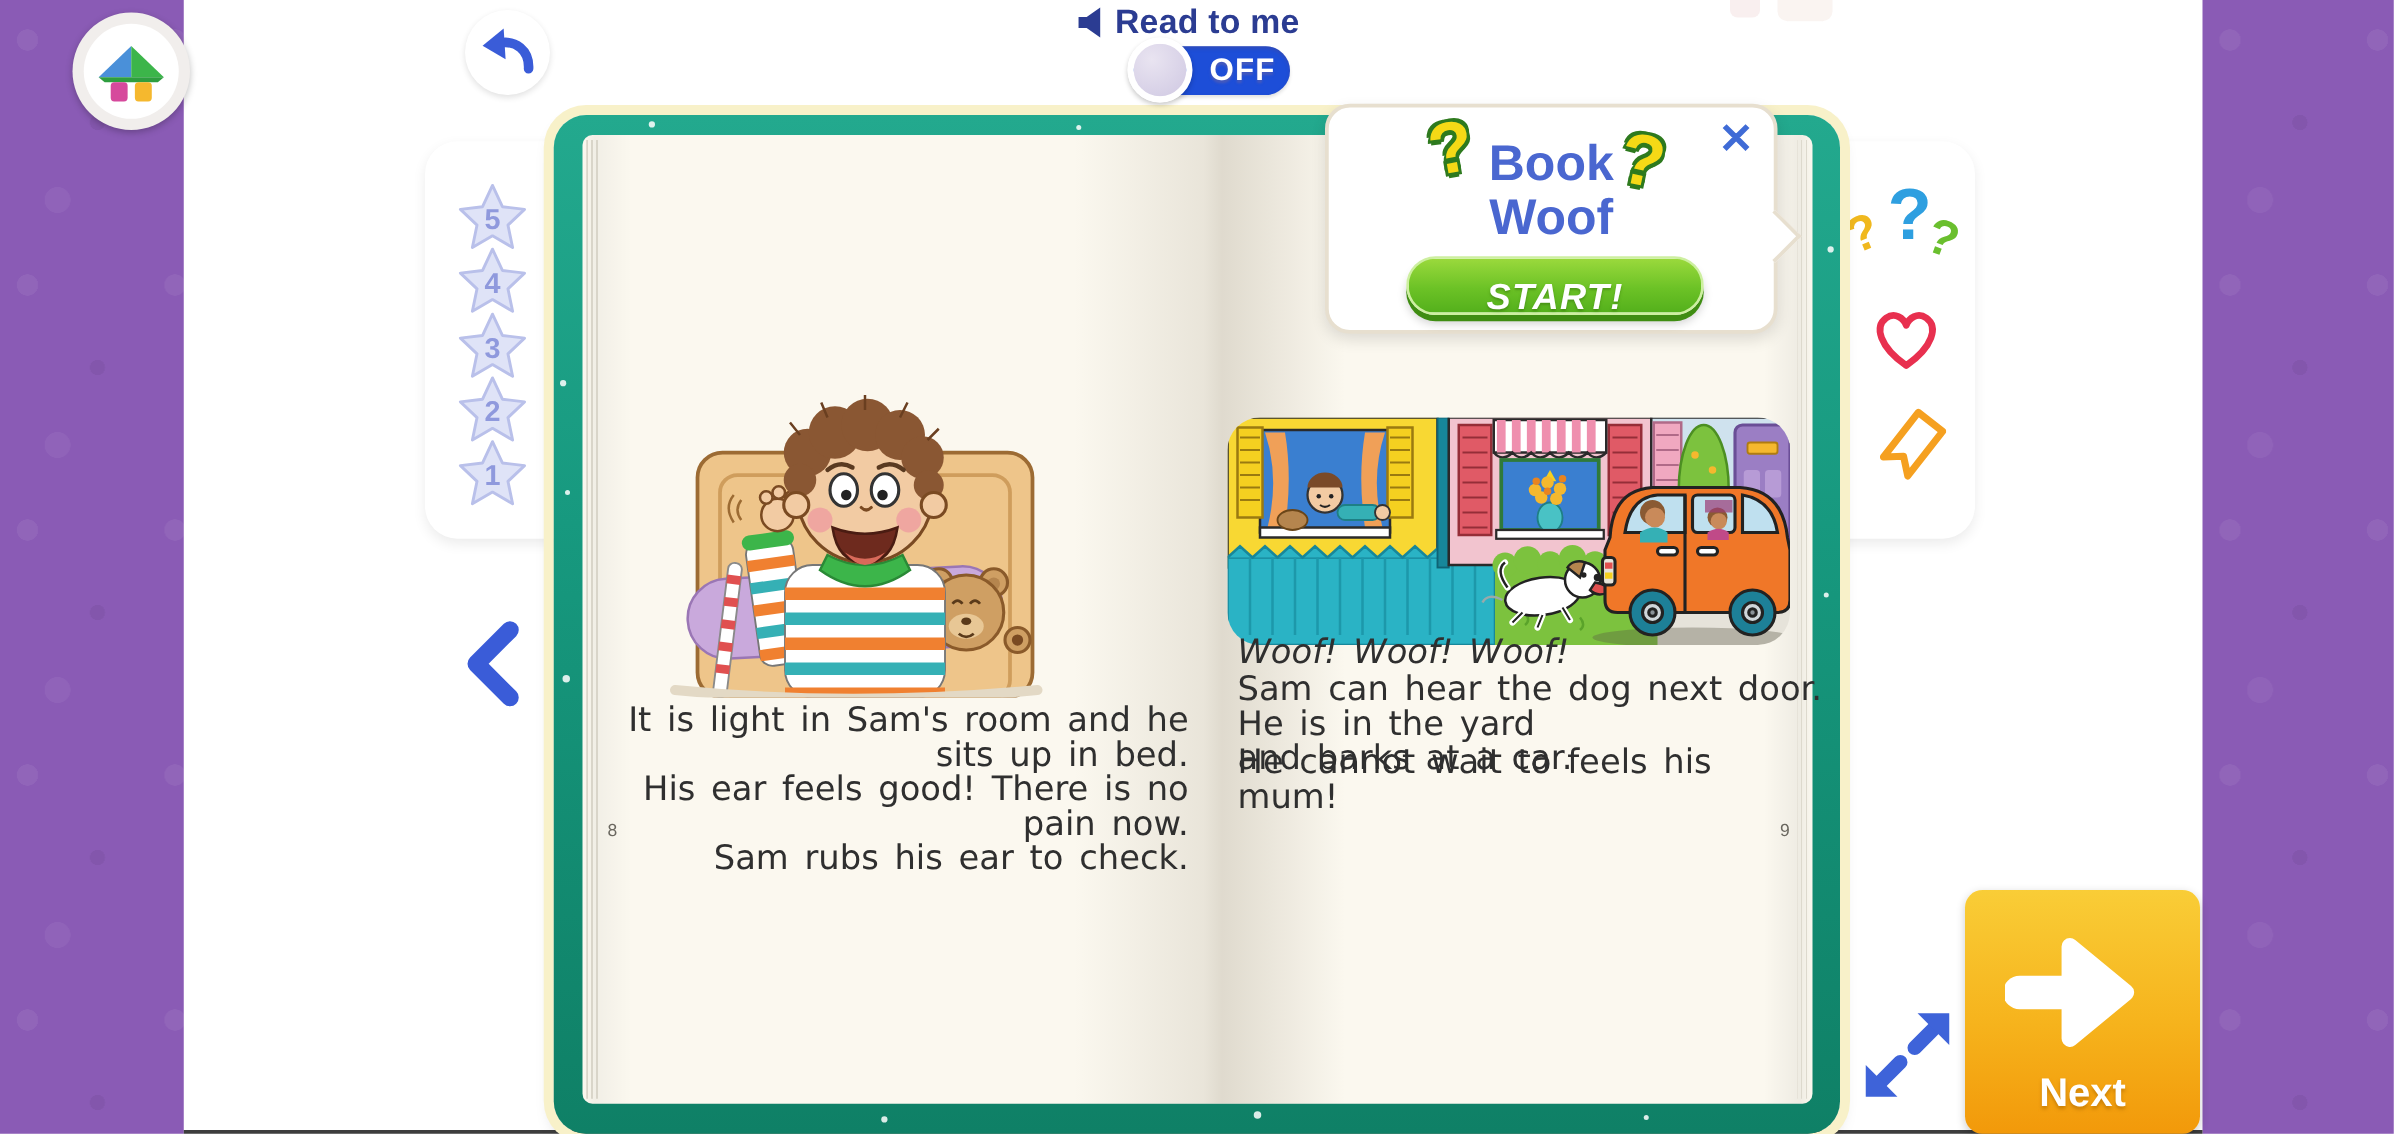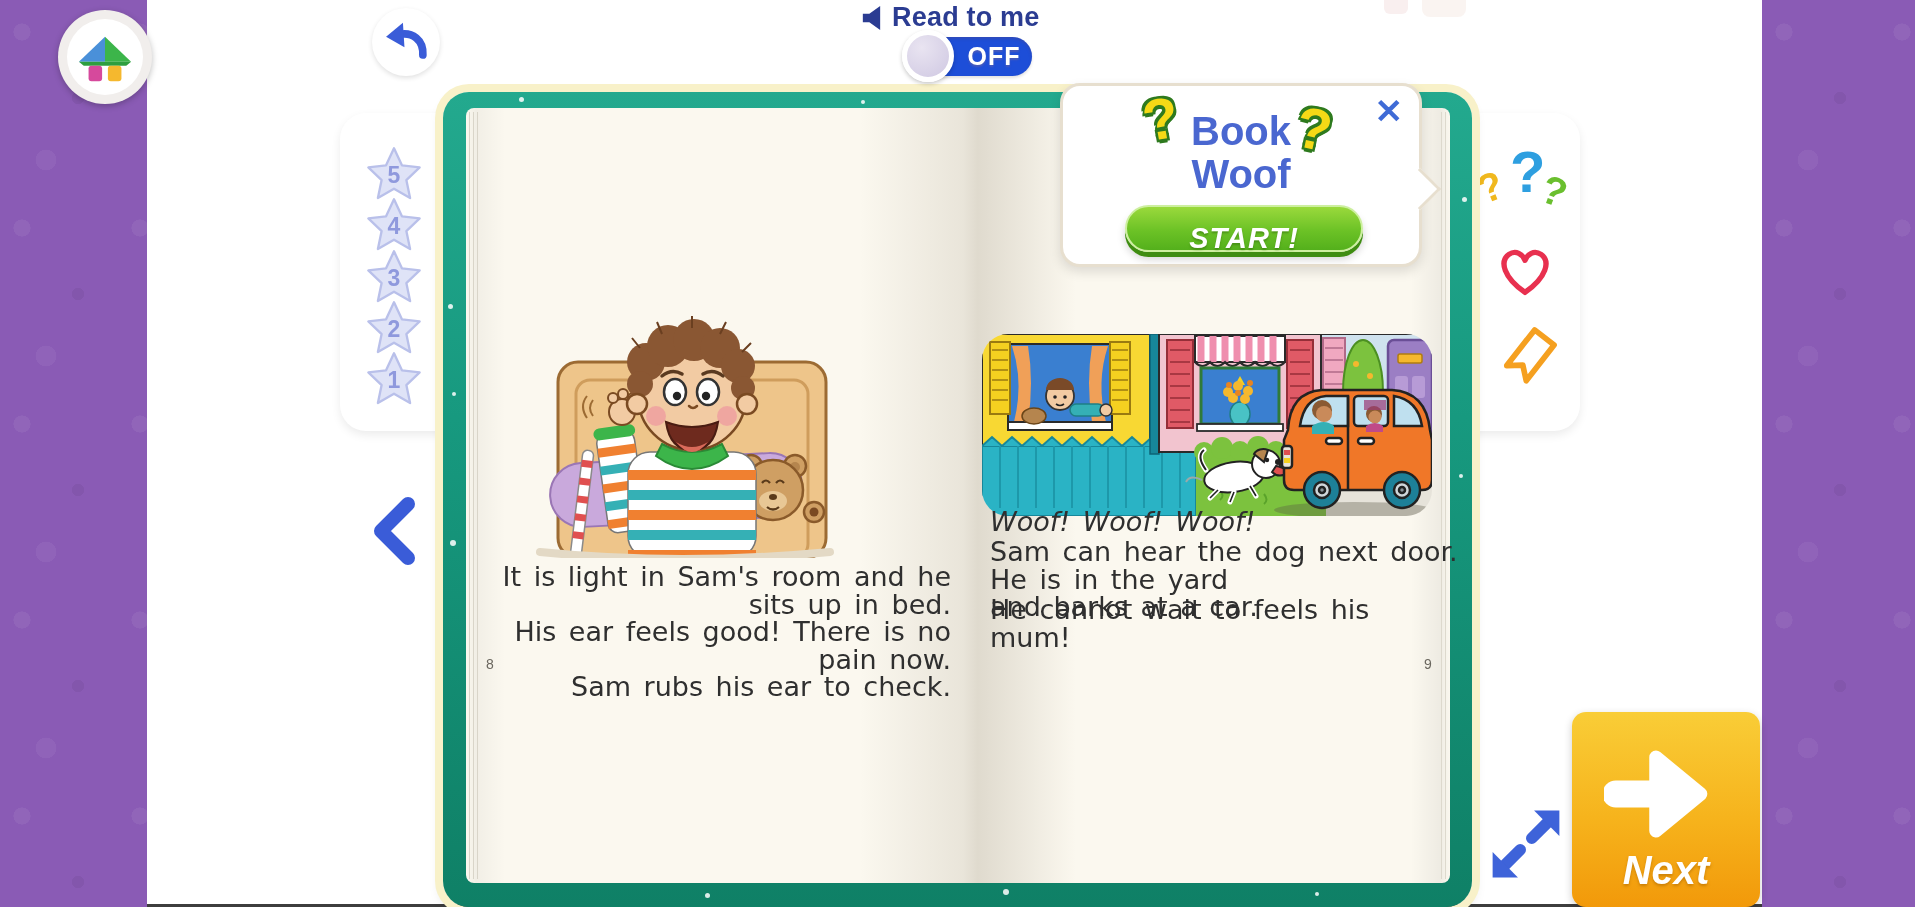--- a/index.html
+++ b/index.html
@@ -106,22 +106,22 @@
   .prev-btn { position:absolute; left:364px; top:492px; width:58px; height:78px; cursor:pointer; z-index:4;
     display:flex; align-items:center; justify-content:center; }
 
   
   .fs-btn { position:absolute; left:1488px; top:806px; width:76px; height:76px; cursor:pointer; z-index:4; }
 
   
   .next-btn { position:absolute; left:1572px; top:712px; width:188px; height:195px; border-radius:14px;
     background:linear-gradient(180deg,#f9cd37 0%, #f6b31c 55%, #f2990a 100%);
     box-shadow:0 3px 8px rgba(0,0,0,.2); cursor:pointer; z-index:5; display:flex; flex-direction:column; align-items:center; }
-  .next-label { position:absolute; bottom:14px; color:#fff; font-weight:700; font-size:40px;
-    text-shadow:0 2px 3px rgba(175,105,0,.6);font-style:italic; }
+  .next-label { position:absolute; bottom:14px; color:#fff; font-weight:700; font-size:32px;
+    text-shadow:0 2px 3px rgba(175,105,0,.6); }
 </style>
 </head>
 <body>
 
 <div class="stage">
 
   <div class="purple-strip purple-left"></div>
   <div class="purple-strip purple-right"></div>
   <div class="bottom-line"></div>
 

